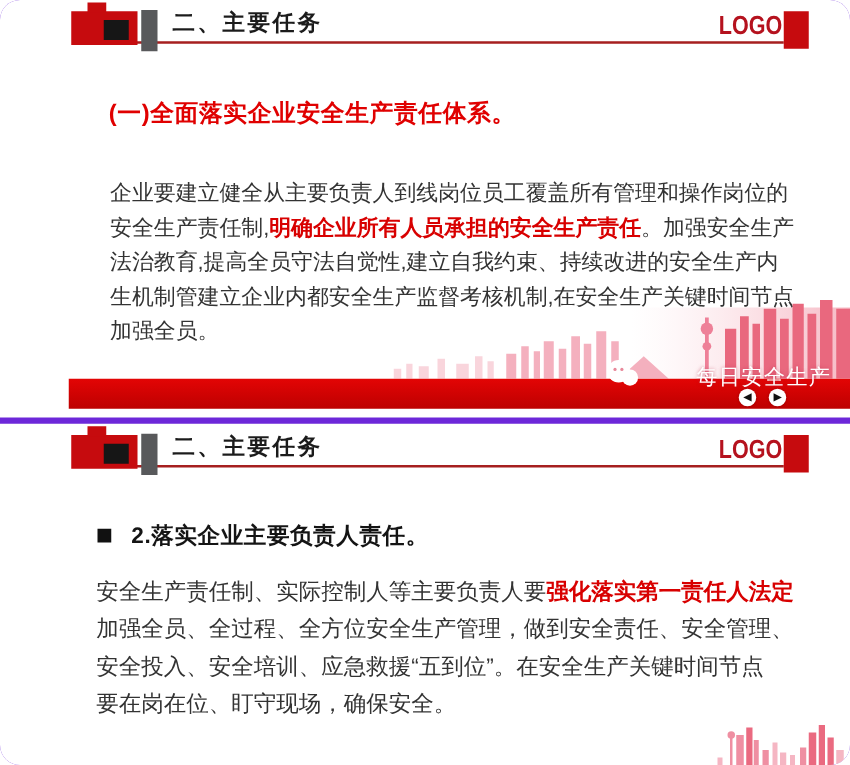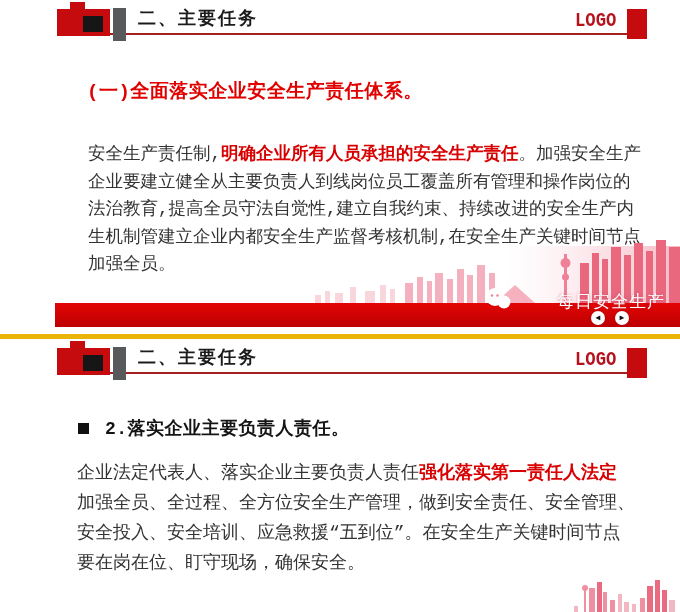--- a/index.html
+++ b/index.html
@@ -1,17 +1,17 @@
 <!DOCTYPE html>
 <html><head>
 <meta charset="utf-8">
 <style>
   html,body{margin:0;padding:0;background:#fff;}
-  #canvas{position:relative;width:680px;height:612px;background:#eab308;overflow:hidden;
-          font-family:Liberation Mono, monospace;}
+  #canvas{position:relative;width:680px;height:612px;background:#6d28d9;overflow:hidden;
+          font-family:Liberation Sans, sans-serif;border-radius:16px;}
   .slide{position:absolute;left:0;width:680px;background:#fff;}
   #slide1{top:0;height:334px;}
   #slide2{top:339px;height:273px;}
 
   
   .hdr{position:absolute;top:0;left:0;width:680px;height:48px;}
   .hdr .rule{position:absolute;left:107px;top:33px;width:520px;height:2px;background:#A61F1F;}
   .hdr .mark{position:absolute;left:57px;top:9px;width:53px;height:27px;background:#C60B0E;}
   .hdr .mark .bump{position:absolute;left:13px;top:-7px;width:15px;height:8px;background:#C60B0E;}
   .hdr .mark .sq{position:absolute;left:26px;top:7px;width:20px;height:16px;background:#161616;}
@@ -62,22 +62,22 @@
       <div class="gbar"></div>
       <div class="title">二、主要任务</div>
       <div class="logo">LOGO</div>
       <div class="lrect"></div>
     </div>
 
     <h2 class="section-heading">(一)全面落实企业安全生产责任体系。</h2>
 
 
     <div class="body">
+        <div class="tline"><span>企业要建立健全从主要负责人到线岗位员工覆盖所有管理和操作岗位的</span></div>
         <div class="tline"><span>安全生产责任制,</span><span class="rs">明确企业所有人员承担的安全生产责任</span><span>。加强安全生产</span></div>
-        <div class="tline"><span>企业要建立健全从主要负责人到线岗位员工覆盖所有管理和操作岗位的</span></div>
         <div class="tline"><span>法治教育,提高全员守法自觉性,建立自我约束、持续改进的安全生产内</span></div>
         <div class="tline"><span>生机制管建立企业内都安全生产监督考核机制,在安全生产关键时间节点</span></div>
         <div class="tline"><span>加强全员。</span></div>
       </div>
 
     <svg class="skyline" viewBox="0 0 385 63" preserveAspectRatio="none">
       <defs>
         <linearGradient id="g1" x1="0" y1="0" x2="1" y2="0">
           <stop offset="0" stop-color="#F9C9D4" stop-opacity="0"></stop>
           <stop offset="1" stop-color="#EE7E92" stop-opacity="0.55"></stop>
@@ -147,21 +147,21 @@
       <div class="title">二、主要任务</div>
       <div class="logo">LOGO</div>
       <div class="lrect"></div>
     </div>
 
     <div class="item">
       <span class="blt"></span><span>2.落实企业主要负责人责任。</span>
     </div>
 
     <div class="body">
-        <div class="tline"><span>企业法定代表人、落实企业主要负责人责任</span><span class="rs">强化落实第一责任人法定</span></div>
+        <div class="tline"><span>安全生产责任制、实际控制人等主要负责人要</span><span class="rs">强化落实第一责任人法定</span></div>
         <div class="tline"><span>加强全员、全过程、全方位安全生产管理，做到安全责任、安全管理、</span></div>
         <div class="tline"><span>安全投入、安全培训、应急救援“五到位”。在安全生产关键时间节点</span></div>
         <div class="tline"><span>要在岗在位、盯守现场，确保安全。</span></div>
       </div>
 
     <svg class="corner-skyline" viewBox="0 0 108 36" preserveAspectRatio="none">
       <g fill="#F5B6C3">
         <rect x="2" y="30" width="4" height="6"></rect>
           <rect x="46" y="18" width="4" height="18"></rect>
         <rect x="52" y="26" width="5" height="10"></rect>

